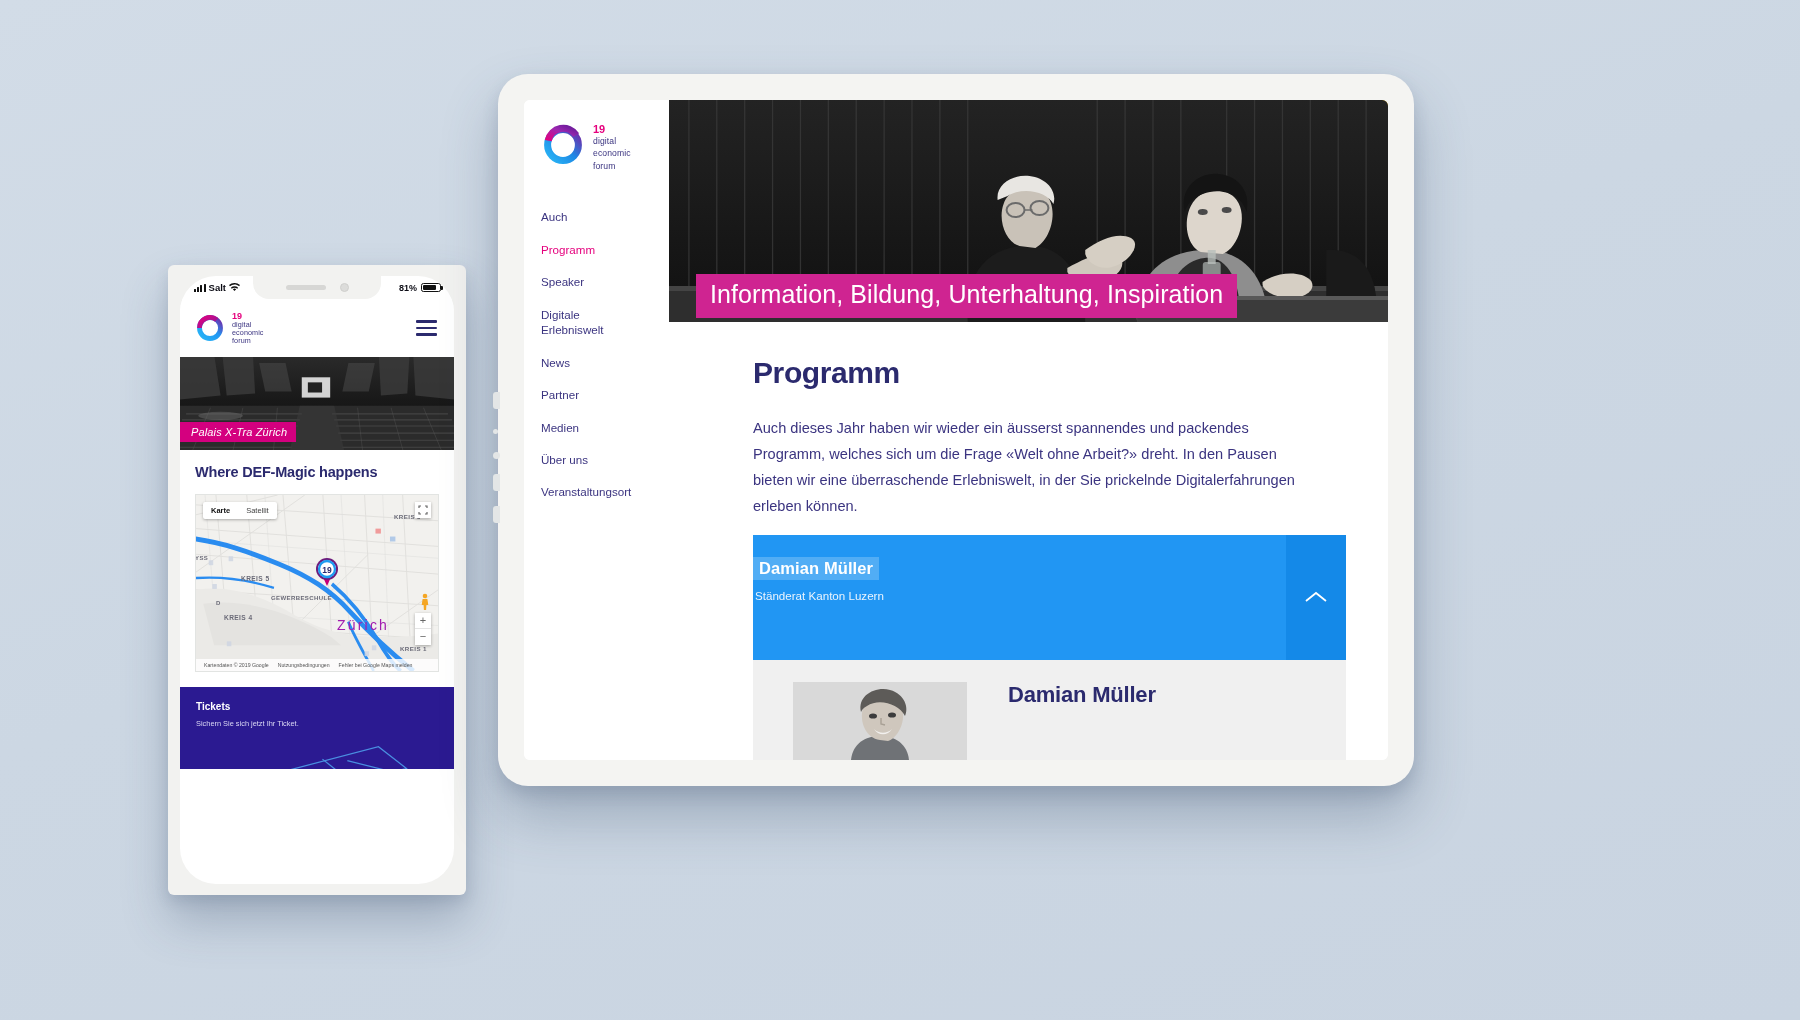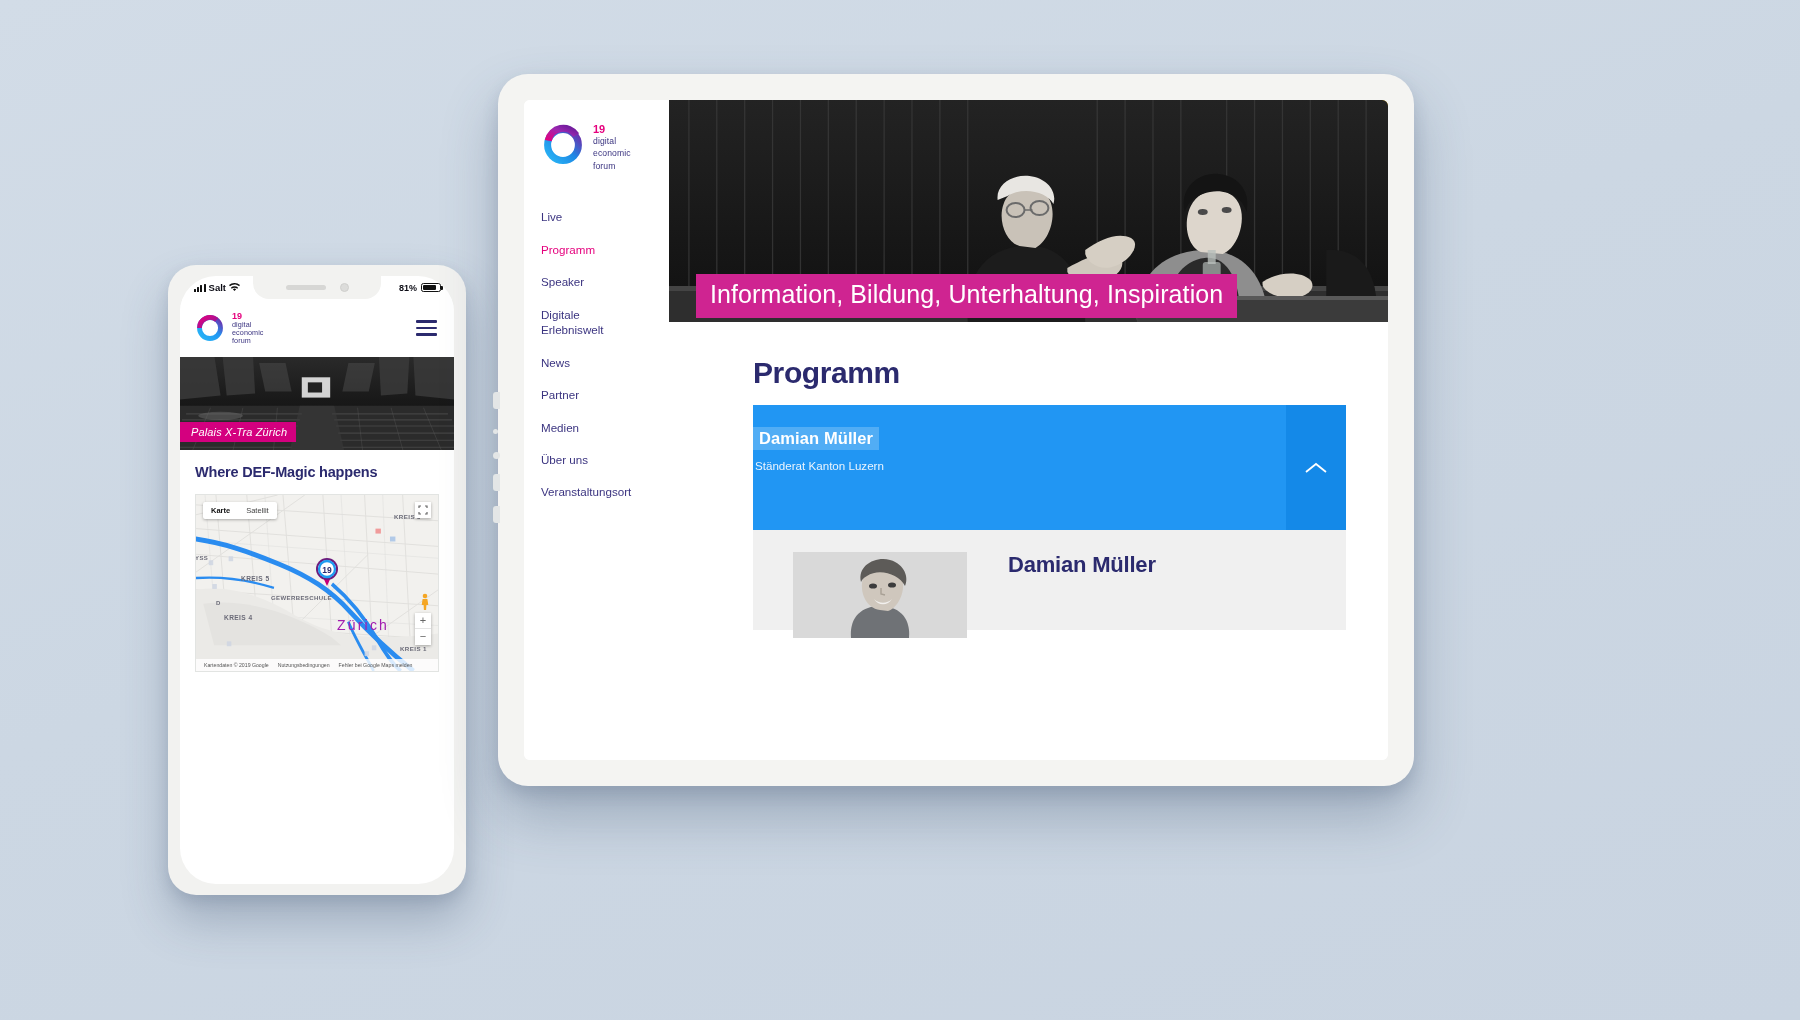--- a/index.html
+++ b/index.html
@@ -9,21 +9,21 @@
     background: #ced9e5;
     position: relative;
   }
   .stage { position: absolute; inset: 0; background: linear-gradient(160deg,#d2dce7 0%,#ccd7e3 45%,#c9d4e1 100%); }
 
   
   .phone {
     position: absolute; left: 168px; top: 265px;
     width: 298px; height: 630px;
     background: #f2f2f0;
-    border-radius: 28px;
+    border-radius: 6px;
     box-shadow: 0 26px 46px rgba(60,80,110,.30), 0 6px 14px rgba(60,80,110,.16);
     padding: 11px 12px;
   }
   .phone-screen {
     position: relative; width: 100%; height: 100%;
     background: #fff; border-radius: 36px; overflow: hidden;
   }
   .notch {
     position: absolute; left: 50%; transform: translateX(-50%); top: 0;
     width: 128px; height: 23px; background: #f2f2f0;
@@ -307,20 +307,32 @@
             <div>+</div>
             <div>−</div>
           </div>
           <div class="map-foot">
             <span>Kartendaten © 2019 Google</span>
             <span>Nutzungsbedingungen</span>
             <span>Fehler bei Google Maps melden</span>
           </div>
         </div>
 
+        <div class="ph-tickets">
+          <div class="tk-h">Tickets</div>
+          <div class="tk-p">Sichern Sie sich jetzt Ihr Ticket.</div>
+          <svg viewBox="0 0 270 60" style="position:absolute;right:-10px;bottom:-18px;width:210px;height:62px">
+            <g stroke="#4a8fe0" stroke-width="1.6" fill="none">
+              <path d="M30 52 L160 18 L196 46 L66 80 Z"></path>
+              <path d="M88 34 L118 58"></path>
+              <path d="M120 36 L176 50"></path>
+              <path d="M104 56 L170 62"></path>
+            </g>
+          </svg>
+        </div>
       </div>
 
     </div>
   </div>
 
   <div class="tablet">
     <div class="tab-btn tb1"></div>
     <div class="tab-btn tb2"></div>
     <div class="tab-btn tb3"></div>
     <div class="tab-btn tb4"></div>
@@ -348,21 +360,21 @@
           </svg>
           <div>
             <div class="tb-19">19</div>
             <div class="tb-sub">digital</div>
             <div class="tb-sub">economic</div>
             <div class="tb-sub">forum</div>
           </div>
         </div>
 
         <nav class="tab-nav">
-          <div class="nav-item">Live</div>
+          <div class="nav-item">Auch</div>
           <div class="nav-item active">Programm</div>
           <div class="nav-item">Speaker</div>
           <div class="nav-item" style="max-width:82px">Digitale Erlebniswelt</div>
           <div class="nav-item">News</div>
           <div class="nav-item">Partner</div>
           <div class="nav-item">Medien</div>
           <div class="nav-item">Über uns</div>
           <div class="nav-item">Veranstaltungsort</div>
         </nav>
       </aside>
@@ -416,20 +428,21 @@
               <rect x="536" y="176" width="18" height="12" fill="#cfd4d1" opacity=".85"></rect>
             </g>
 
             <path d="M660 150 C686 148 706 162 710 196 L660 196 Z" fill="#1a1a1a"></path>
           </svg>
           <div class="hero-banner">Information, Bildung, Unterhaltung, Inspiration</div>
         </div>
 
         <div class="tab-content">
           <h1 class="pg-title">Programm</h1>
+          <p class="pg-intro">Auch dieses Jahr haben wir wieder ein äusserst spannendes und packendes Programm, welches sich um die Frage «Welt ohne Arbeit?» dreht. In den Pausen bieten wir eine überraschende Erlebniswelt, in der Sie prickelnde Digitalerfahrungen erleben können.</p>
 
           <div class="slot">
             <div class="slot-body">
               <span class="slot-name">Damian Müller</span>
               <div class="slot-role">Ständerat Kanton Luzern</div>
             </div>
             <div class="slot-toggle">
               <svg class="chev" viewBox="0 0 22 12">
                 <path d="M1 10 L11 2 L21 10" stroke="#fff" stroke-width="1.8" fill="none"></path>
               </svg>

